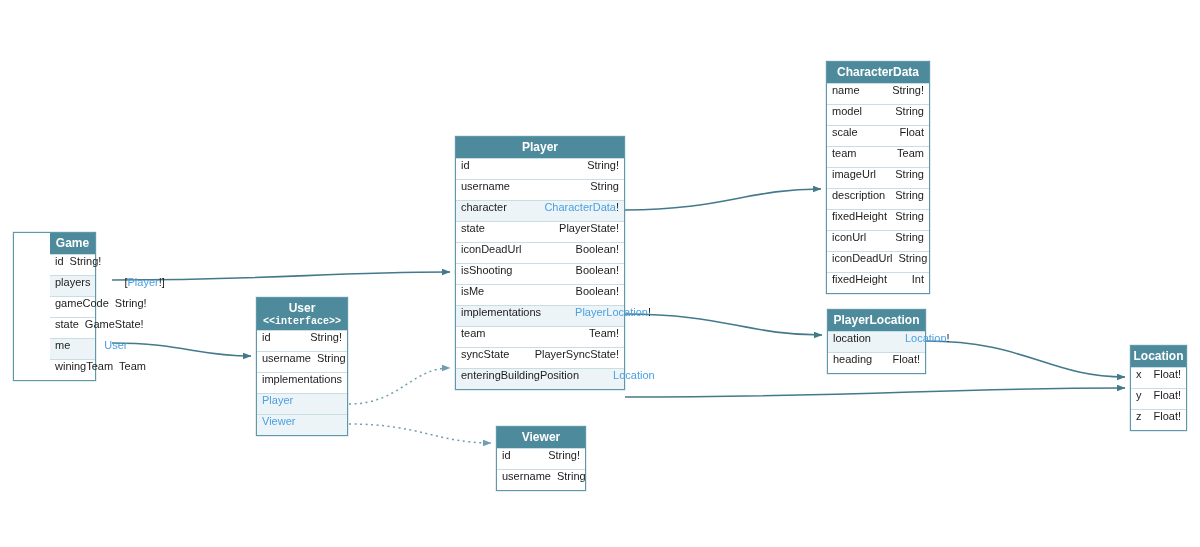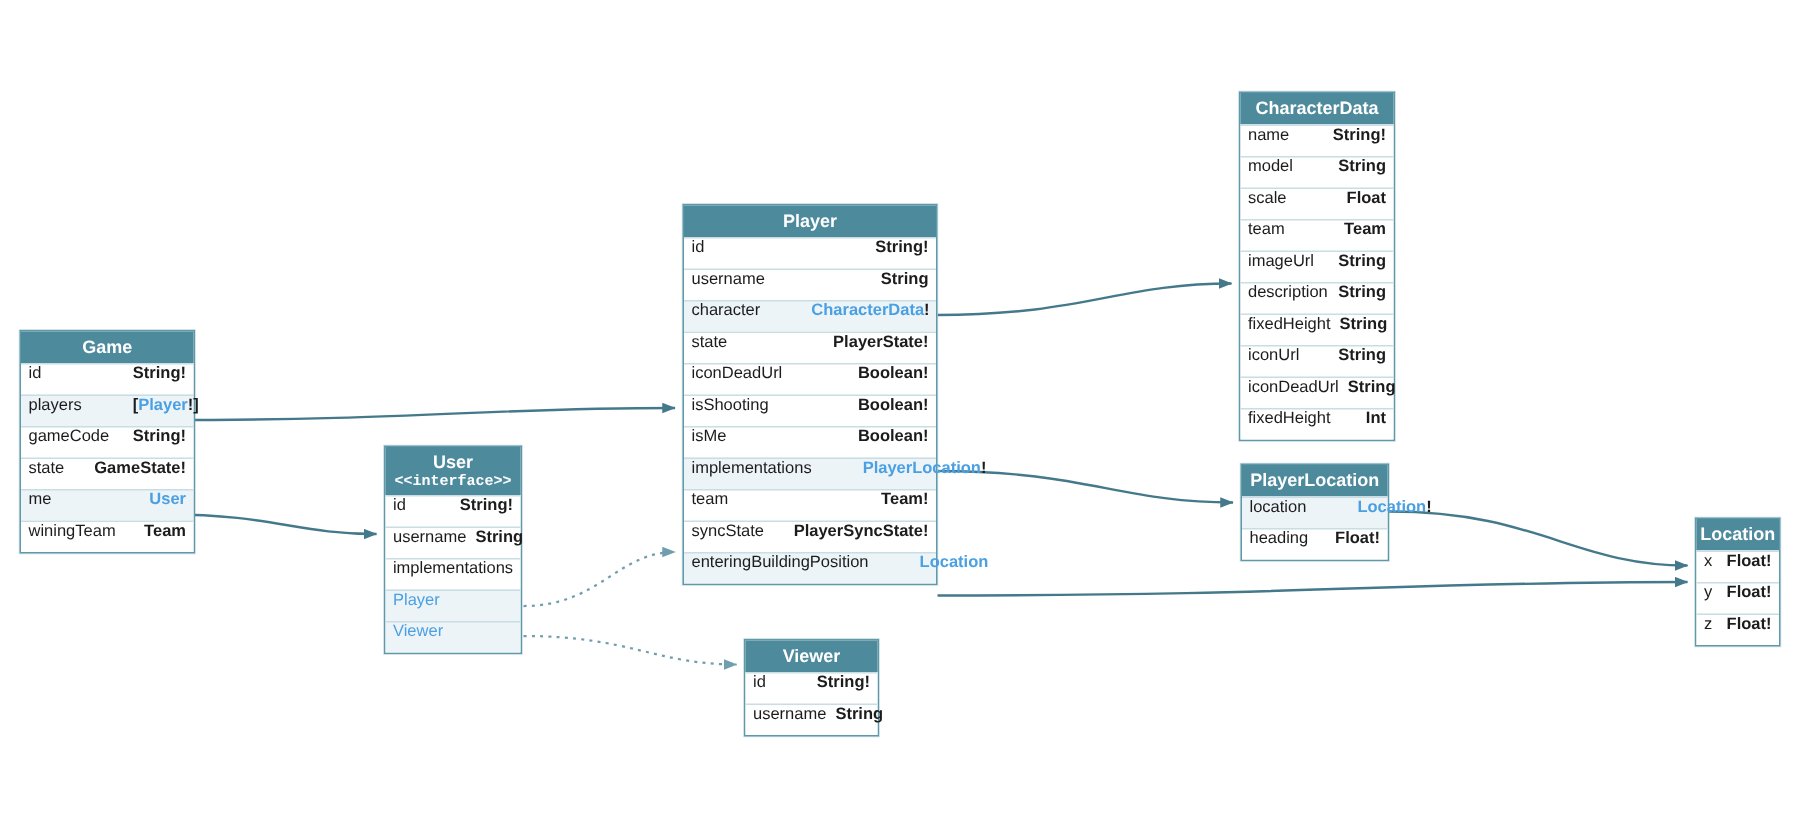--- a/index.html
+++ b/index.html
@@ -20,21 +20,21 @@
   .table-header{background:var(--header-bg);color:var(--header-text);text-align:center;
     padding:3px 2px;cursor:pointer;}
   .table-title{font-size:12px;font-weight:bold;line-height:15px;}
   .table-subtitle{font-size:10px;line-height:11px;font-weight:bold;font-family:Liberation Mono, monospace;}
   .field-row{display:flex;justify-content:space-between;height:21px;
     box-sizing:border-box;padding:0 5px;border-top:1px solid var(--row-divider);
     font-size:11px;color:var(--field-text);white-space:nowrap;background:var(--row-bg);cursor:default;}
   .field-row:first-of-type{border-top:none;}
   .field-row.linked{background:var(--link-row-bg);gap:28px;}
   .field-name{margin-right:6px;}
-  .field-type{margin-left:auto;text-align:right;font-weight:bold;}
+  .field-type{margin-left:auto;text-align:right;}
   .type-link,.link-text{color:var(--link-text);cursor:pointer;}
   .section-row{justify-content:center;}
   .link-row{justify-content:flex-start;background:var(--link-row-bg);}
 </style>
 </head>
 <body>
 
 <div class="canvas" style="width: 1200px; height: 547px; background: rgb(255, 255, 255);">
   <svg id="edges" width="1200" height="547" viewBox="0 0 1200 547">
     <defs>
@@ -48,21 +48,21 @@
   <path d="M112,280 C281,280 321.56,272 450,272" class="edge" marker-end="url(#arrow)"></path>
       <path d="M112,343 C181.5,343 198.18,356 251,356" class="edge" marker-end="url(#arrow)"></path>
       <path d="M625,210 C723,210 746.52,189 821,189" class="edge" marker-end="url(#arrow)"></path>
       <path d="M625,314 C723.5,314 747.14,335 822,335" class="edge" marker-end="url(#arrow)"></path>
       <path d="M926,341 C1025.5,341 1049.38,377 1125,377" class="edge" marker-end="url(#arrow)"></path>
       <path d="M625,397 C875,397 935,388 1125,388" class="edge" marker-end="url(#arrow)"></path>
       <path d="M349,404 C399.5,404 411.62,368 450,368" class="edge dotted" marker-end="url(#arrow-dotted)"></path>
       <path d="M349,424 C420,424 437.04,443 491,443" class="edge dotted" marker-end="url(#arrow-dotted)"></path>
     </svg>
   <div id="tables">
-      <div class="type-table" style="left: 13px; top: 220px; width: 117px;">
+      <div class="type-table" style="left: 13px; top: 232px; width: 83px; padding-left: 36px;">
         <div class="table-header">
           <div class="table-title">Game</div>
         </div>
         <div class="field-row">
           <span class="field-name">id</span>
           <span class="field-type">String!</span>
         </div>
         <div class="field-row linked">
           <span class="field-name">players</span>
           <span class="field-type"><span class="type-plain">[</span><span class="type-link">Player</span><span class="type-plain">!]</span></span>

